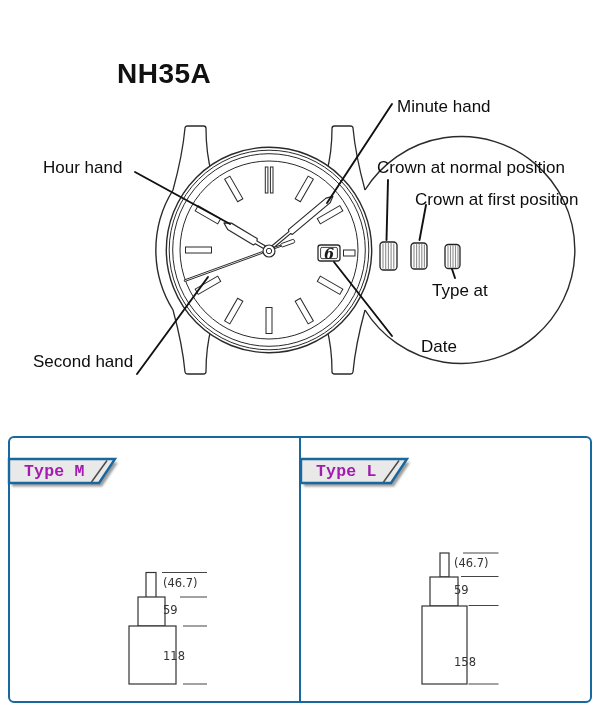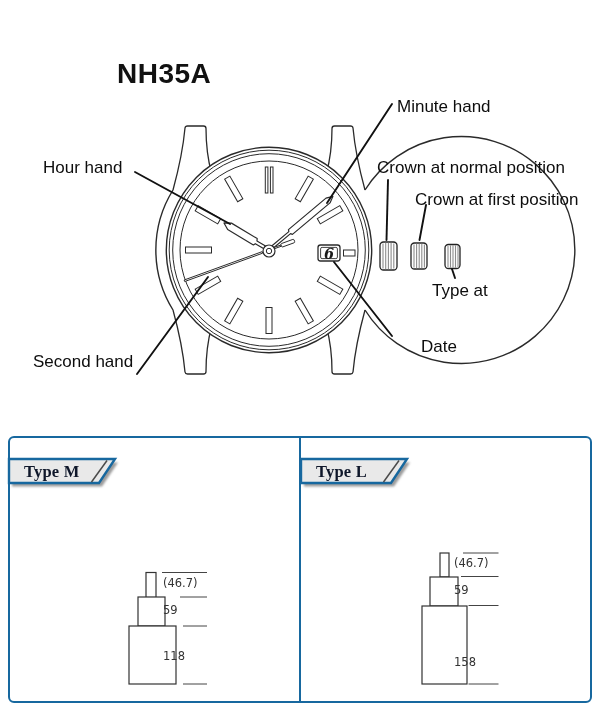--- a/index.html
+++ b/index.html
@@ -5,22 +5,22 @@
   html,body{margin:0;padding:0;background:#ffffff;}
   #page{position:relative;width:600px;height:720px;background:#fff;overflow:hidden;
         font-family:"Liberation Sans",sans-serif;}
   #spec-panels{position:absolute;left:8px;top:436px;width:580px;height:263px;
         border:2px solid #17689f;border-radius:6px;background:#fff;z-index:1;}
   #panel-divider{position:absolute;left:289px;top:0;bottom:0;width:2px;background:#17689f;}
   #diagram-svg{position:absolute;left:0;top:0;z-index:3;pointer-events:none;}
   .lbl{position:absolute;z-index:4;font-size:17px;color:#0d0d0d;white-space:nowrap;line-height:22px;}
   #title{position:absolute;left:117px;top:58px;width:300px;text-align:left;z-index:4;
         font-size:28px;font-weight:bold;color:#111;letter-spacing:.5px;}
-  .tab-label{position:absolute;z-index:4;font-size:16.5px;font-weight:600;color:#0f172a;
-        font-family:Liberation Serif, serif;letter-spacing:.2px;}
+  .tab-label{position:absolute;z-index:4;font-size:16.5px;font-weight:600;color:#a21caf;
+        font-family:Liberation Mono, monospace;letter-spacing:.2px;}
   .dim{position:absolute;z-index:4;width:44px;text-align:left;font-size:11.5px;color:#333;
         font-family:"DejaVu Sans","Liberation Sans",sans-serif;line-height:13px;}
 </style>
 </head>
 <body>
 
 <div id="page">
 
   <div id="spec-panels">
     <div id="panel-divider"></div>

